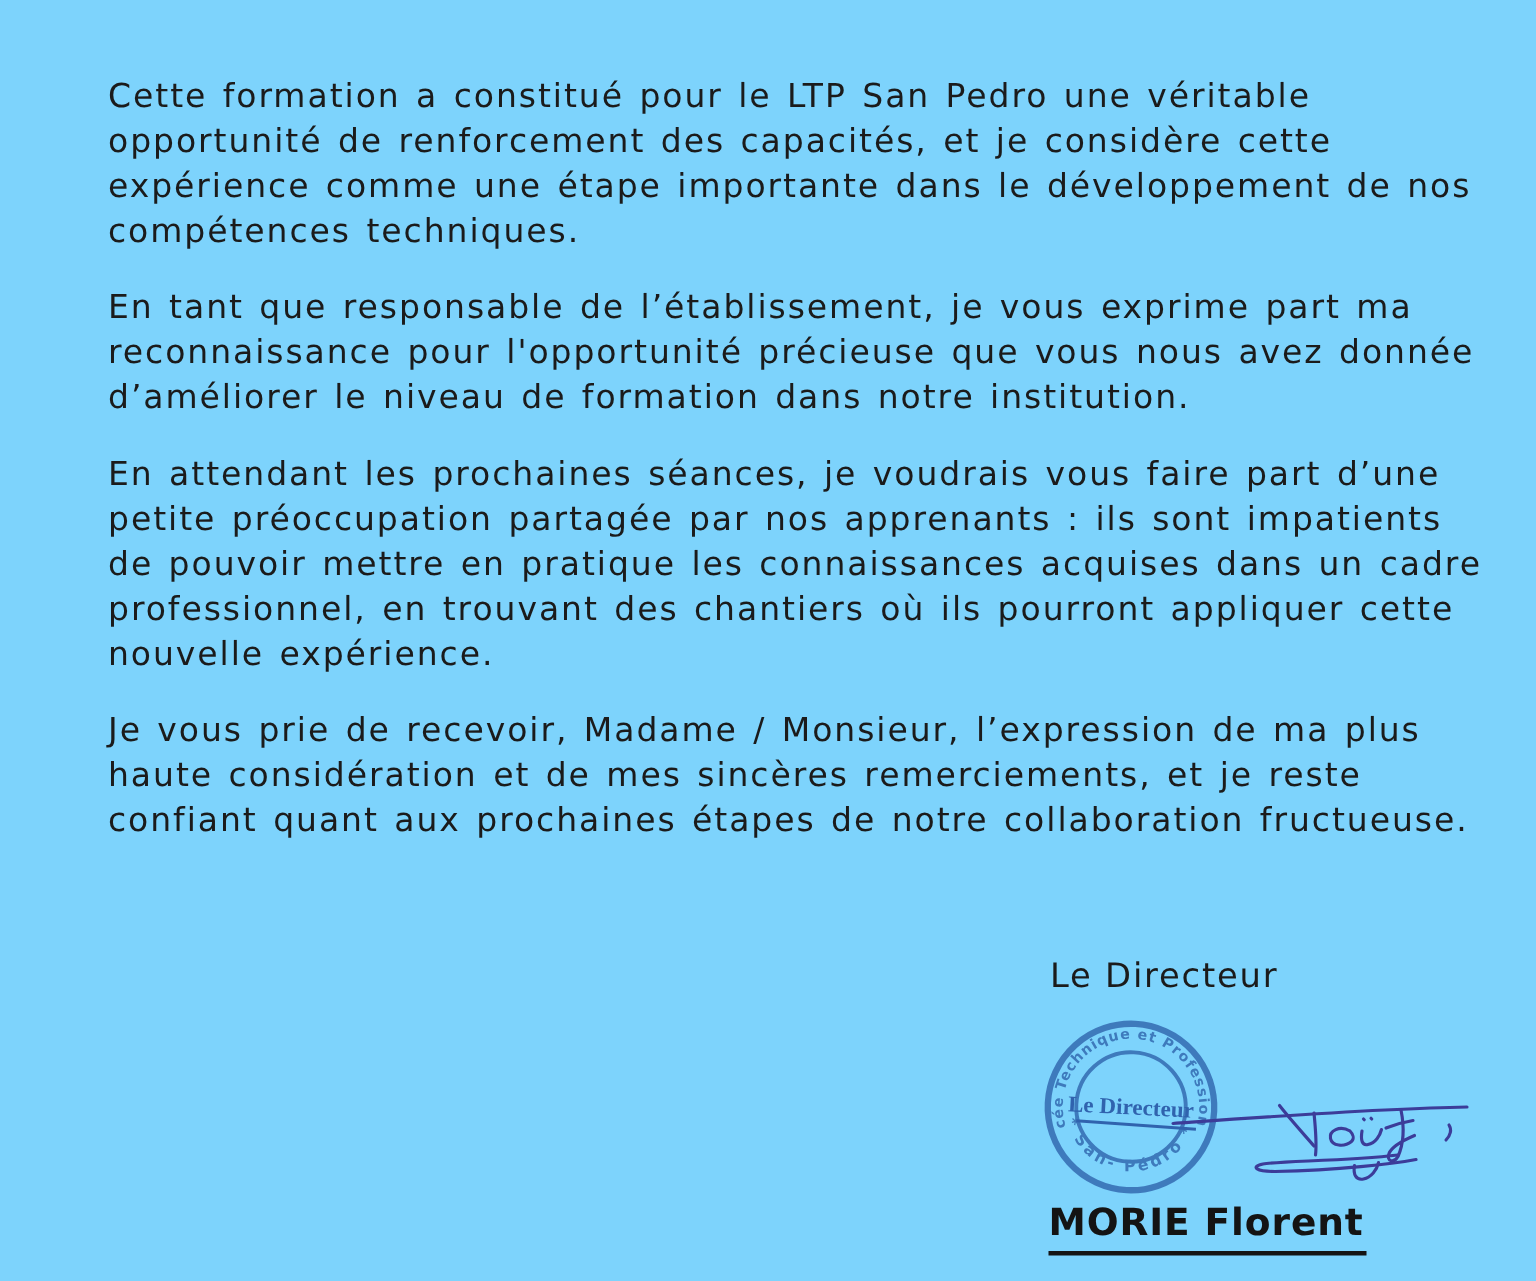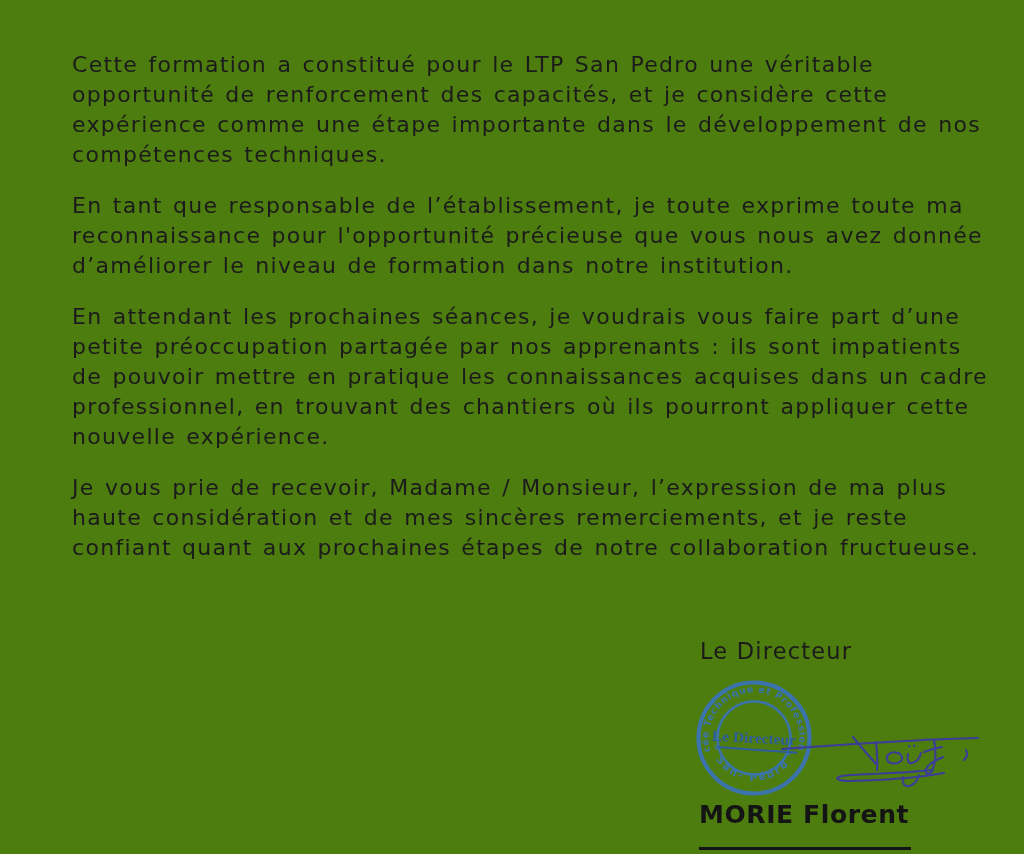--- a/index.html
+++ b/index.html
@@ -5,21 +5,21 @@
   html,body{margin:0;padding:0;}
   body{
     background:#ffffff;
     font-family:"DejaVu Sans","Liberation Sans",sans-serif;
     color:#1b1b1b;
   }
   .page{
     position:relative;
     width:1024px;
     height:854px;
-    background:#4d7c0f;
+    background:#7dd3fc;
     overflow:hidden;
   }
   .letter-body{
     position:absolute;
     left:72px;
     top:50px;
     width:916px;
     font-size:22px;
     line-height:30px;
     letter-spacing:1.3px;
@@ -58,21 +58,21 @@
   }
   .signatory-name{
     position:absolute;
     left:699px;
     top:800px;
     font-size:25px;
     font-weight:bold;
     letter-spacing:0.6px;
     color:#141414;
     border-bottom:3px solid #141414;
-    padding:0 2px 18px 0;
+    padding:0 2px 5px 0;
   }
   .stamp-ring-text{
     font-family:"DejaVu Sans",sans-serif;
     font-weight:bold;
     font-size:9.5px;
     letter-spacing:0.7px;
   }
   .stamp-bottom-text{
     font-family:"DejaVu Sans",sans-serif;
     font-weight:bold;
@@ -85,21 +85,21 @@
     font-size:15px;
   }
 </style>
 </head>
 <body>
 
 <div class="page">
 
   <div class="letter-body">
     <p>Cette formation a constitué pour le LTP San Pedro une véritable opportunité de renforcement des capacités, et je considère cette expérience comme une étape importante dans le développement de nos compétences techniques.</p>
-    <p>En tant que responsable de l’établissement, je toute exprime toute ma reconnaissance pour l'opportunité précieuse que vous nous avez donnée d’améliorer le niveau de formation dans notre institution.</p>
+    <p>En tant que responsable de l’établissement, je vous exprime part ma reconnaissance pour l'opportunité précieuse que vous nous avez donnée d’améliorer le niveau de formation dans notre institution.</p>
     <p>En attendant les prochaines séances, je voudrais vous faire part d’une petite préoccupation partagée par nos apprenants : ils sont impatients de pouvoir mettre en pratique les connaissances acquises dans un cadre professionnel, en trouvant des chantiers où ils pourront appliquer cette nouvelle expérience.</p>
     <p>Je vous prie de recevoir, Madame / Monsieur, l’expression de ma plus haute considération et de mes sincères remerciements, et je reste confiant quant aux prochaines étapes de notre collaboration fructueuse.</p>
   </div>
 
   <div class="director-title">Le Directeur</div>
 
   <svg class="stamp-svg" viewBox="0 0 125 125" aria-hidden="true">
     <defs>
       <path id="arcTop" d="M 18.5,75.3 A 45.5,45.5 0 1 1 105.5,75.3" fill="none"></path>
       <path id="arcBottom" d="M 20,74 A 44,44 0 0 0 104,74" fill="none"></path>

